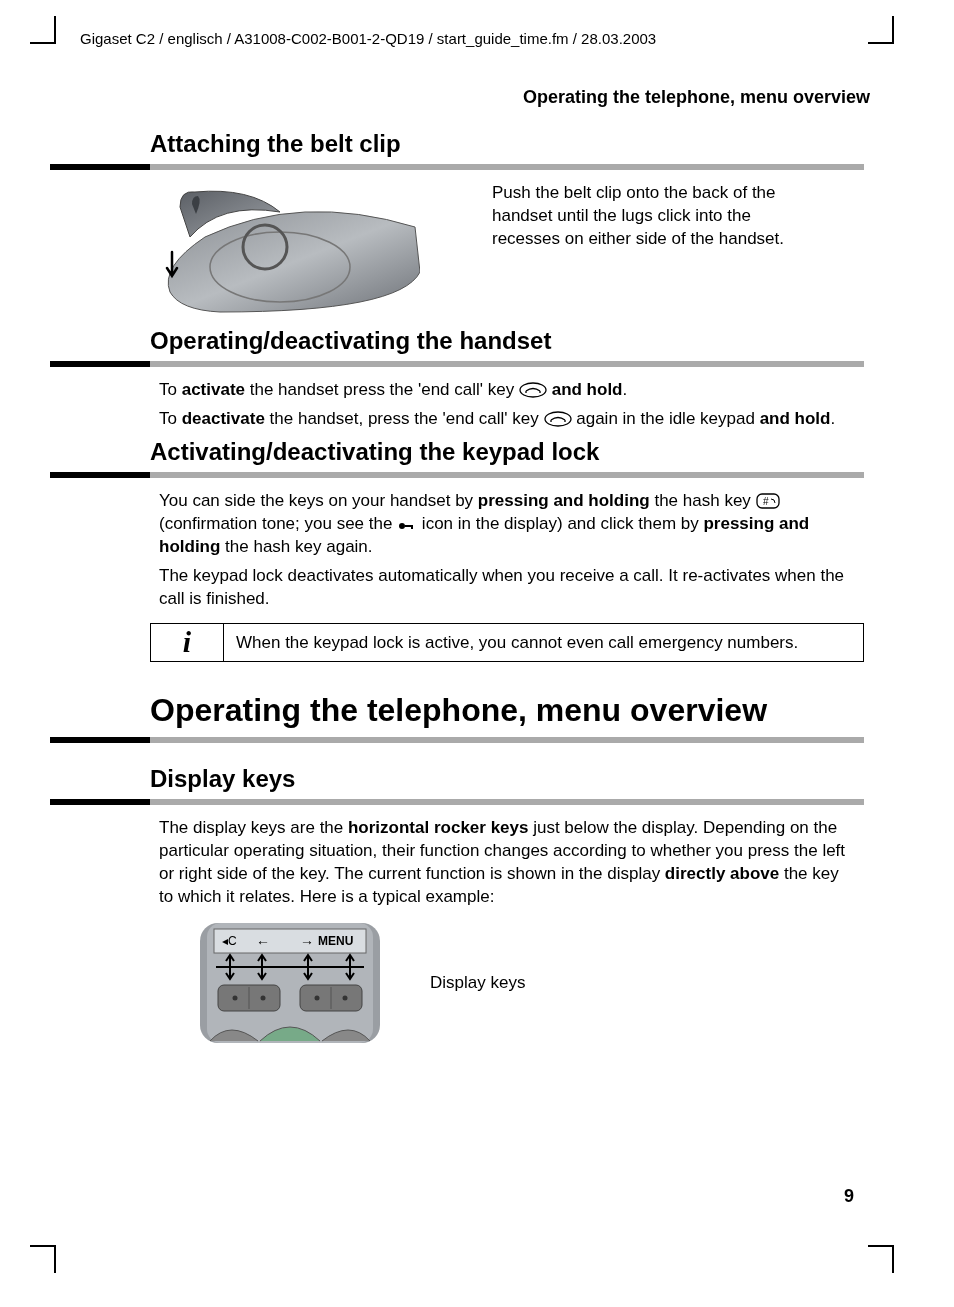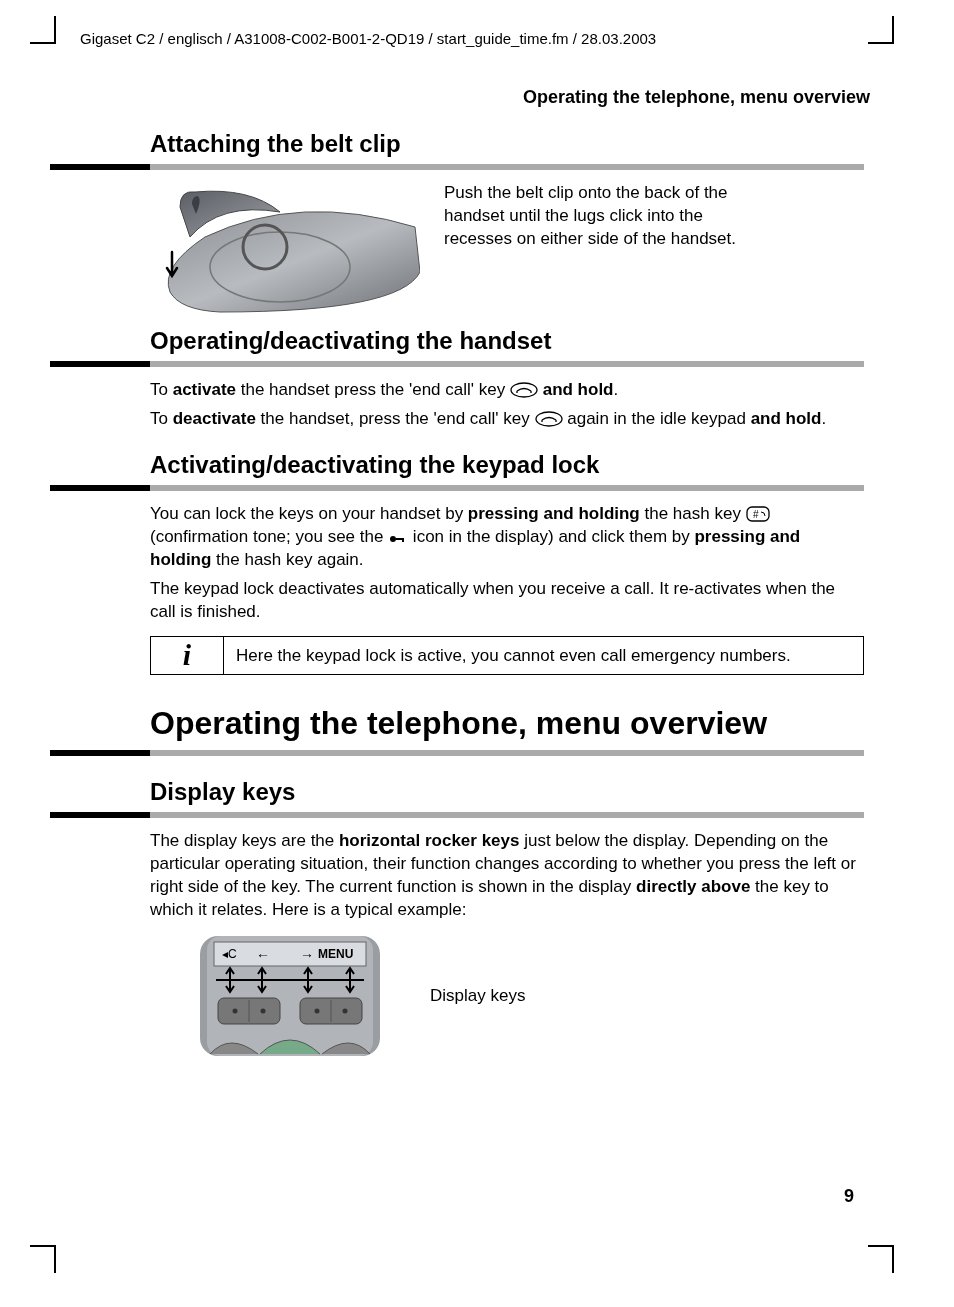--- a/index.html
+++ b/index.html
@@ -64,21 +64,21 @@
   }
   .body-text {
     font-size: 17px;
     line-height: 1.35;
     margin-left: 60px;
   }
   .row-beltclip {
     display: flex;
     align-items: flex-start;
     margin-left: 60px;
-    gap: 24px;
+    gap: 72px;
     margin-bottom: 10px;
   }
   .belt-svg {
     width: 270px;
     height: 135px;
     flex: 0 0 270px;
   }
   .key-icon {
     display: inline-flex;
     align-items: center;
@@ -122,21 +122,21 @@
     margin-top: 14px;
   }
   .dk-svg { width: 180px; height: 120px; }
   .page-num {
     position: absolute;
     bottom: 100px;
     right: 100px;
     font-weight: 700;
     font-size: 18px;
   }
-  p { margin: 6px 0; }
+  p { margin: 6px 9px; }
 </style>
 </head>
 <body>
 
 <div class="page">
   <div class="crop-mark cm-tl-h"></div>
   <div class="crop-mark cm-tl-v"></div>
   <div class="crop-mark cm-tr-h"></div>
   <div class="crop-mark cm-tr-v"></div>
   <div class="crop-mark cm-bl-h"></div>
@@ -197,46 +197,46 @@
     <p>
       <span>To </span><b>deactivate</b><span> the handset, press the 'end call' key </span><span class="key-icon">
           <svg width="28" height="16">
             <ellipse cx="14" cy="8" rx="13" ry="7" fill="none" stroke="#000" stroke-width="1.3"></ellipse>
             <path d="M7 9 Q14 4 21 9 M7 9 L7 11 M21 9 L21 11" fill="none" stroke="#000" stroke-width="1.3"></path>
           </svg>
         </span><span> again in the idle keypad </span><b>and hold</b><span>.</span>
     </p>
   </div>
 
-  <div class="subhead" style="margin-top:20px">Activating/deactivating the keypad lock</div>
+  <div class="subhead" style="margin-top:7px">Activating/deactivating the keypad lock</div>
   <div class="rule-thick">
       <div class="black"></div>
       <div class="gray"></div>
     </div>
   <div class="body-text">
     <p>
-      <span>You can lock the keys on your handset by </span><b>pressing and holding</b><span> the hash key </span><span class="key-icon">
+      <span>You can side the keys on your handset by </span><b>pressing and holding</b><span> the hash key </span><span class="key-icon">
           <svg width="24" height="16">
             <rect x="1" y="1" width="22" height="14" rx="5" fill="none" stroke="#000" stroke-width="1.3"></rect>
             <text x="7" y="12" font-size="10" font-family="Arial" fill="#000">#</text>
             <path d="M15 6 Q19 6 19 10" fill="none" stroke="#000" stroke-width="1"></path>
           </svg>
         </span><span> (confirmation tone; you see the </span><span class="key-icon">
           <svg width="20" height="12">
             <circle cx="5" cy="6" r="3" fill="#000"></circle>
             <rect x="8" y="5" width="8" height="2" fill="#000"></rect>
             <rect x="14" y="5" width="2" height="4" fill="#000"></rect>
           </svg>
         </span><span> icon in the display) and click them by </span><b>pressing and holding</b><span> the hash key again.</span>
     </p>
     <p>The keypad lock deactivates automatically when you receive a call. It re-activates when the call is finished.</p>
   </div>
   <div class="info-box">
     <div class="icol">i</div>
-    <div class="tcol">Here the keypad lock is active, you cannot even call emergency numbers.</div>
+    <div class="tcol">When the keypad lock is active, you cannot even call emergency numbers.</div>
   </div>
 
   <h1 class="chapter">Operating the telephone, menu overview</h1>
   <div class="rule-thick">
       <div class="black"></div>
       <div class="gray"></div>
     </div>
 
   <div class="subhead" style="margin-top:22px">Display keys</div>
   <div class="rule-thick">

